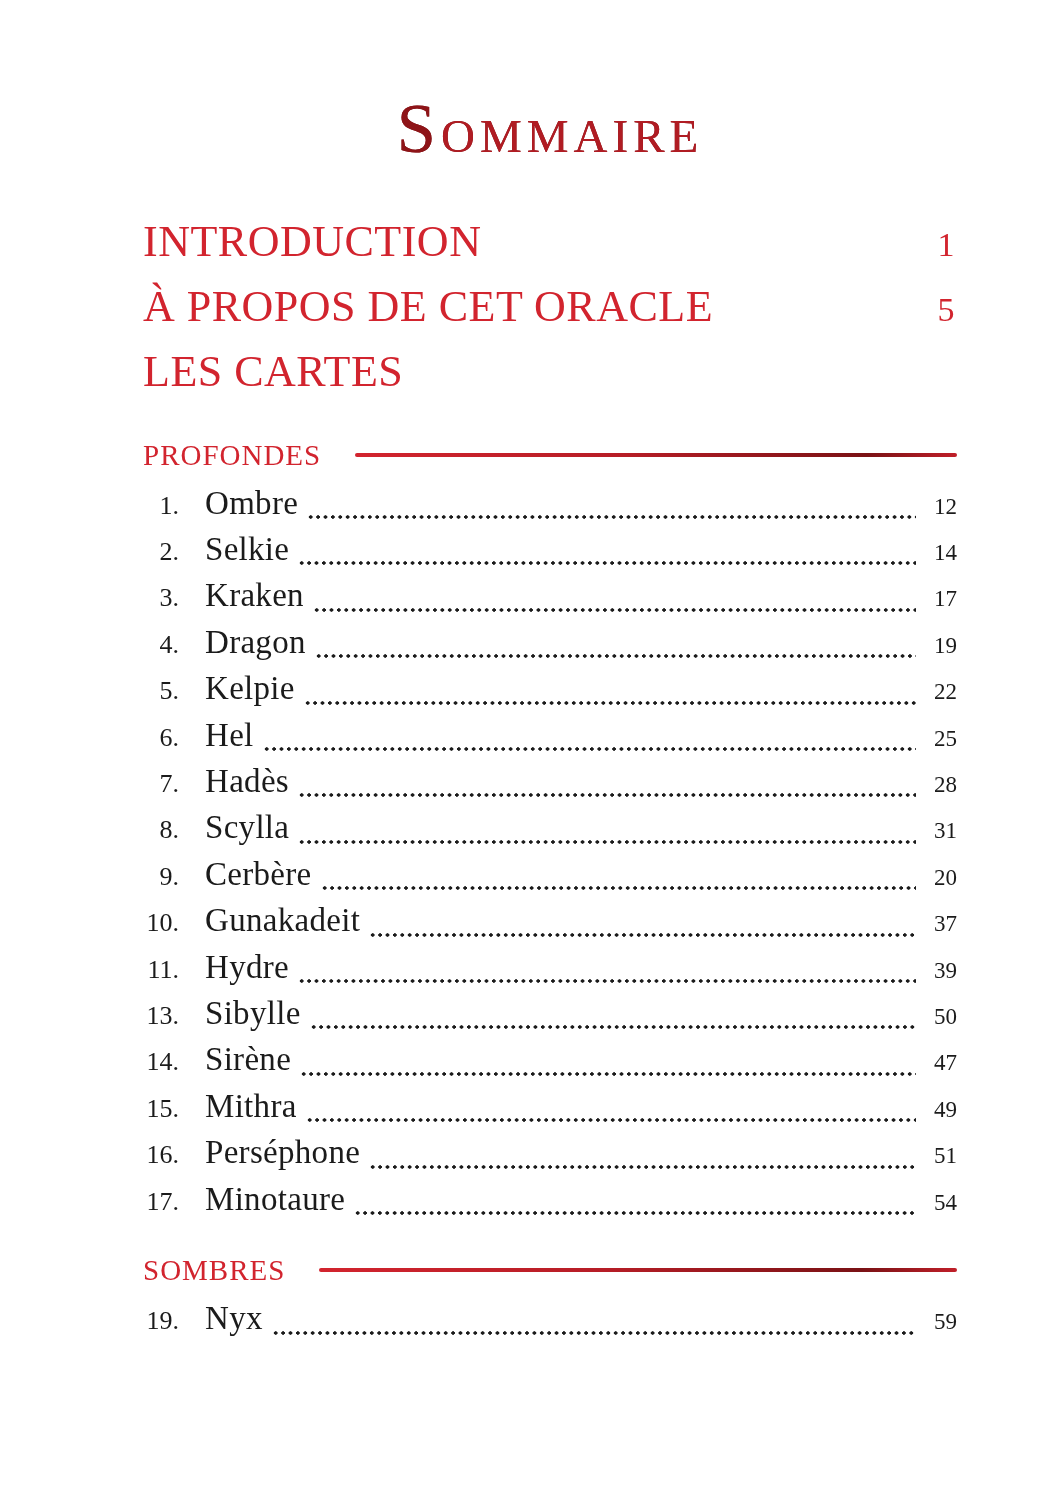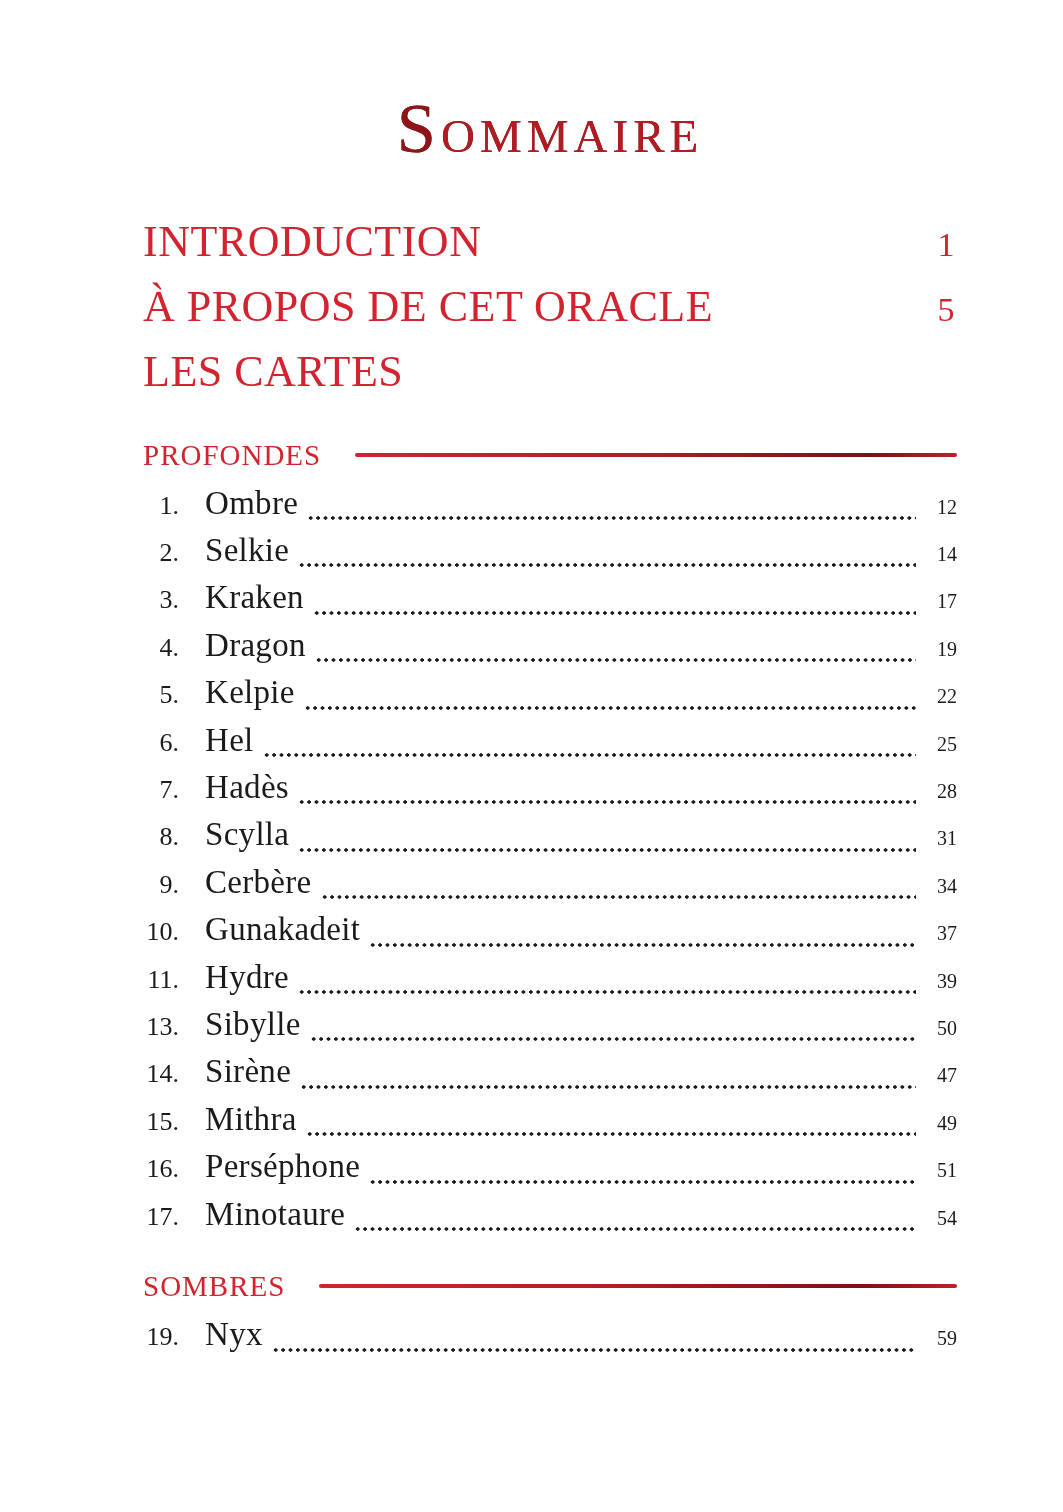--- a/index.html
+++ b/index.html
@@ -100,21 +100,21 @@
     height: 4px;
     align-self: flex-end;
     margin: 0 7px 9px 9px;
     background-image: radial-gradient(circle, #1b1b1b 1.5px, rgba(0,0,0,0) 1.9px);
     background-size: 7.4px 4px;
     background-repeat: repeat-x;
     background-position: left center;
   }
   .row-page {
     flex: none;
-    font-size: 20px;
+    font-size: 23px;
     min-width: 34px;
     text-align: right;
   }
 </style>
 </head>
 <body>
 
 <div class="page">
   <div class="content">
 
@@ -195,21 +195,21 @@
     <span class="row-num">8.</span>
     <span class="row-name">Scylla</span>
     <span class="leader"></span>
     <span class="row-page">31</span>
   </div>
 
   <div class="toc-row">
     <span class="row-num">9.</span>
     <span class="row-name">Cerbère</span>
     <span class="leader"></span>
-    <span class="row-page">34</span>
+    <span class="row-page">20</span>
   </div>
 
   <div class="toc-row">
     <span class="row-num">10.</span>
     <span class="row-name">Gunakadeit</span>
     <span class="leader"></span>
     <span class="row-page">37</span>
   </div>
 
   <div class="toc-row">

